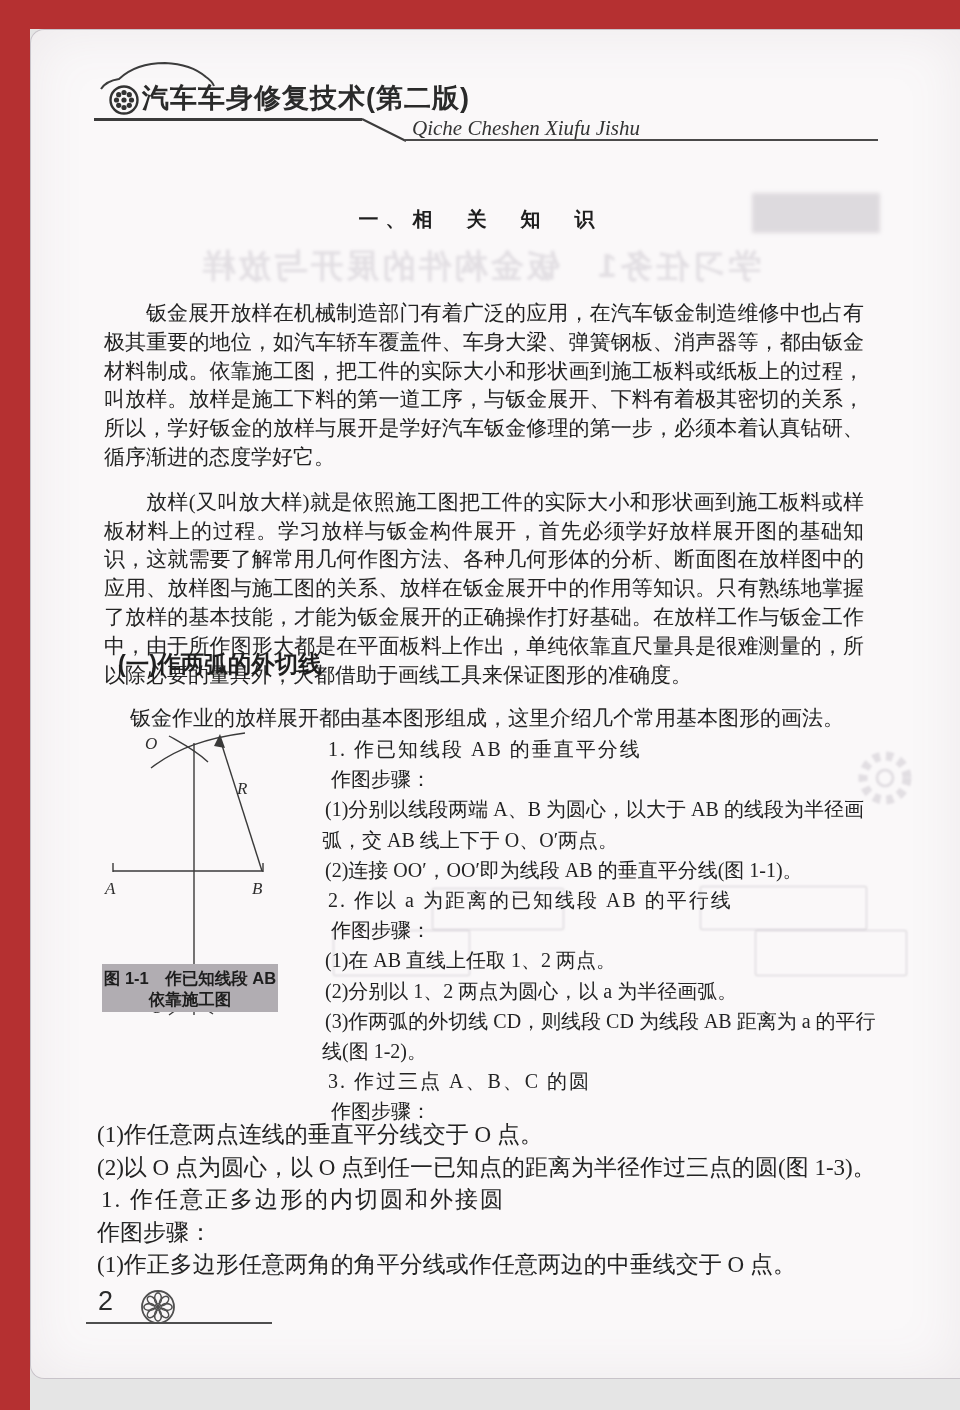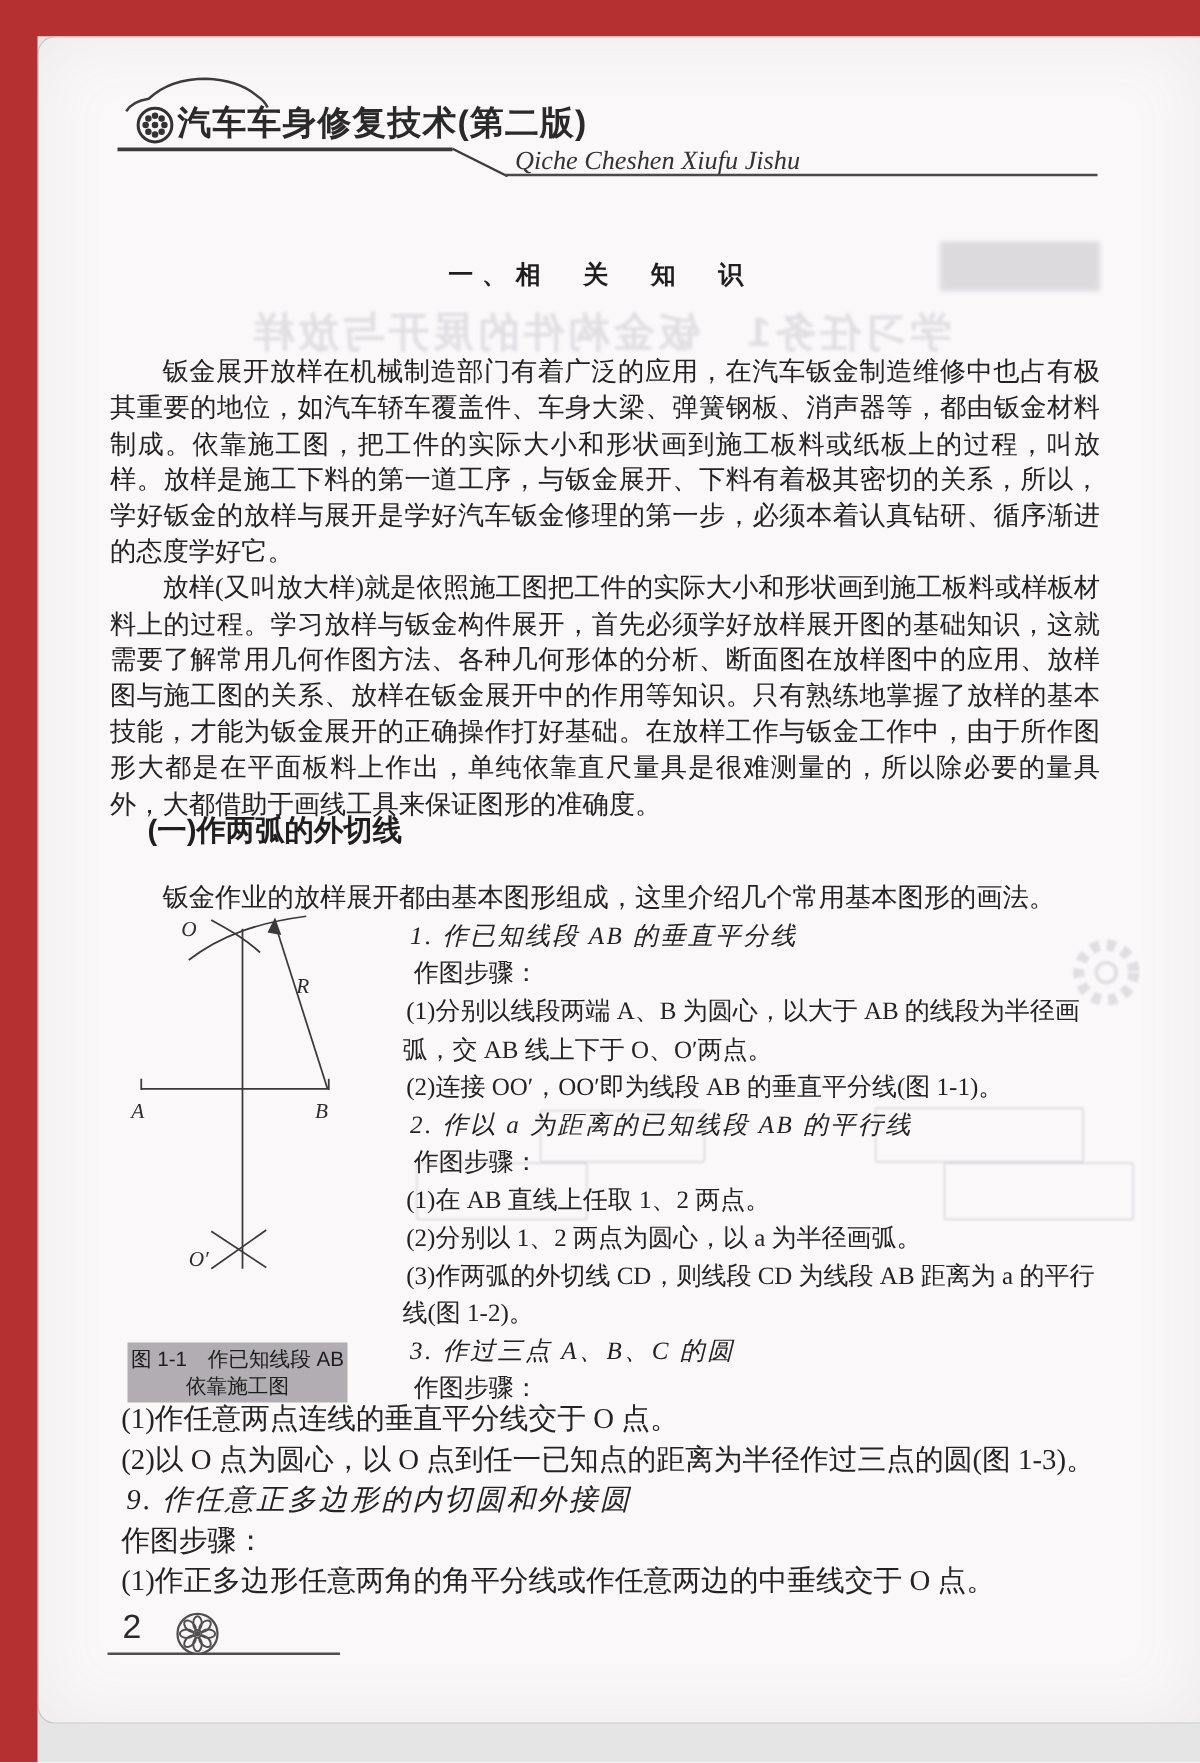--- a/index.html
+++ b/index.html
@@ -18,35 +18,35 @@
              font-weight:bold;font-size:27px;letter-spacing:1px;color:#2a2a2a;white-space:nowrap;}
   .rule1{left:94px;top:118px;width:268px;height:3px;background:#3b3b3b;}
   .pinyin{left:412px;top:116px;font-style:italic;font-size:21px;color:#333;white-space:nowrap;}
   .rule2{left:404px;top:139px;width:474px;height:2px;background:#4a4a4a;}
   
   .mainhead{left:0;top:206px;width:960px;text-align:center;
             font-family:"Liberation Sans","DejaVu Sans",sans-serif;font-weight:bold;
             font-size:20px;letter-spacing:7px;color:#1e1e1e;}
   .bodyflow{left:88px;top:283px;width:792px;font-size:21px;line-height:28.8px;
             text-align:justify;}
-  .bodyflow p{margin:0;text-indent:2em;}
+  .bodyflow p{margin:16px;text-indent:2em;}
   .subhead{left:118px;top:648px;font-family:"Liberation Sans","DejaVu Sans",sans-serif;
            font-weight:bold;font-size:23.5px;color:#1f1f1f;white-space:nowrap;}
   .intro{left:88px;top:704px;width:810px;font-size:21px;text-indent:2em;white-space:nowrap;}
   
   .rcol{left:322px;top:734px;width:566px;font-size:20px;line-height:30.2px;}
   .rcol div{white-space:nowrap;}
   .bblock{left:71px;top:1119px;width:830px;font-size:23px;line-height:32.5px;}
   .bblock div{white-space:nowrap;}
-  .kai{font-style:italic;letter-spacing:2px;}
+  .kai{letter-spacing:2px;}
   .p6{padding-left:6px;} .p9{padding-left:9px;} .p3{padding-left:3px;}
   .p26{padding-left:26px;} .p30{padding-left:30px;}
   
-  .capbox{left:102px;top:1074px;width:176px;height:48px;background:#b1adb2;
-          font-family:"Liberation Sans","DejaVu Sans",sans-serif;font-weight:normal;
+  .capbox{left:102px;top:964px;width:176px;height:48px;background:#b1adb2;
+          font-family:"Liberation Sans","DejaVu Sans",sans-serif;font-weight:bold;
           font-size:16.5px;color:#1d1d1d;text-align:center;line-height:21px;padding-top:4px;
           box-sizing:border-box;}
   
   .pagenum{left:98px;top:1286px;font-family:"Liberation Sans","DejaVu Sans",sans-serif;
            font-size:27px;color:#2b2b2b;}
   .footrule{left:86px;top:1322px;width:186px;height:2px;background:#4f4f4f;}
   
   .ghost-title{left:80px;top:244px;width:800px;text-align:center;
                font-family:"Liberation Sans","DejaVu Sans",sans-serif;font-weight:bold;
                font-size:33px;color:#8d8494;opacity:.22;transform:scaleX(-1);
@@ -150,21 +150,21 @@
     <div class="p3">(2)分别以 1、2 两点为圆心，以 a 为半径画弧。</div>
     <div class="p3">(3)作两弧的外切线 CD，则线段 CD 为线段 AB 距离为 a 的平行</div>
     <div>线(图 1-2)。</div>
     <div class="kai p6">3. 作过三点 A、B、C 的圆</div>
     <div class="p9">作图步骤：</div>
   </div>
 
   <div class="abs bblock">
     <div class="p26">(1)作任意两点连线的垂直平分线交于 O 点。</div>
     <div class="p26">(2)以 O 点为圆心，以 O 点到任一已知点的距离为半径作过三点的圆(图 1-3)。</div>
-    <div class="kai p30">9. 作任意正多边形的内切圆和外接圆</div>
+    <div class="kai p30">1. 作任意正多边形的内切圆和外接圆</div>
     <div class="p26">作图步骤：</div>
     <div class="p26">(1)作正多边形任意两角的角平分线或作任意两边的中垂线交于 O 点。</div>
   </div>
 
   <div class="abs pagenum">2</div>
   <div class="abs footrule"></div>
   <svg class="abs" style="left:139px;top:1288px;" width="38" height="38">
     <circle cx="19" cy="19" r="16" fill="#faf8f9" stroke="#4f4f4f" stroke-width="1.8"></circle>
     <g fill="none" stroke="#4f4f4f" stroke-width="1.6">
       <g transform="rotate(0 19 19)">

